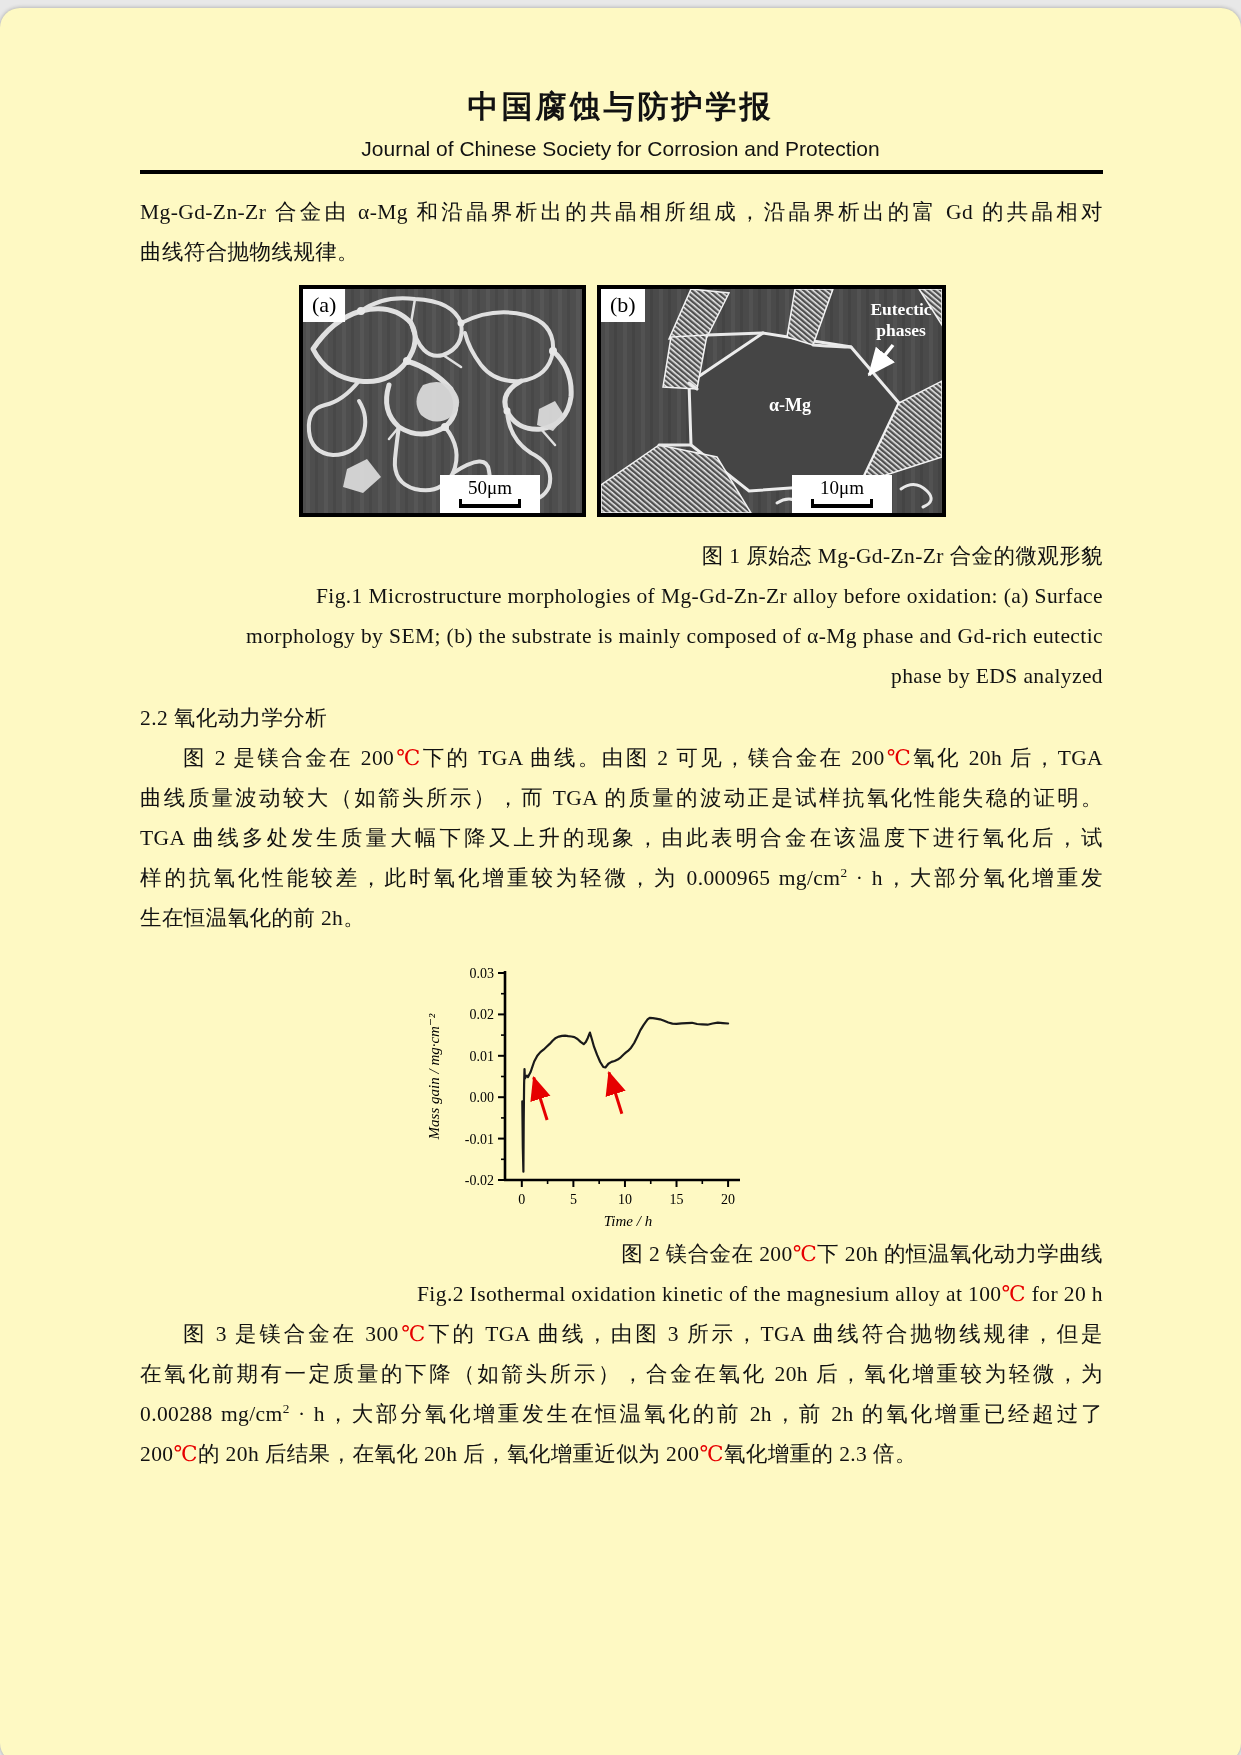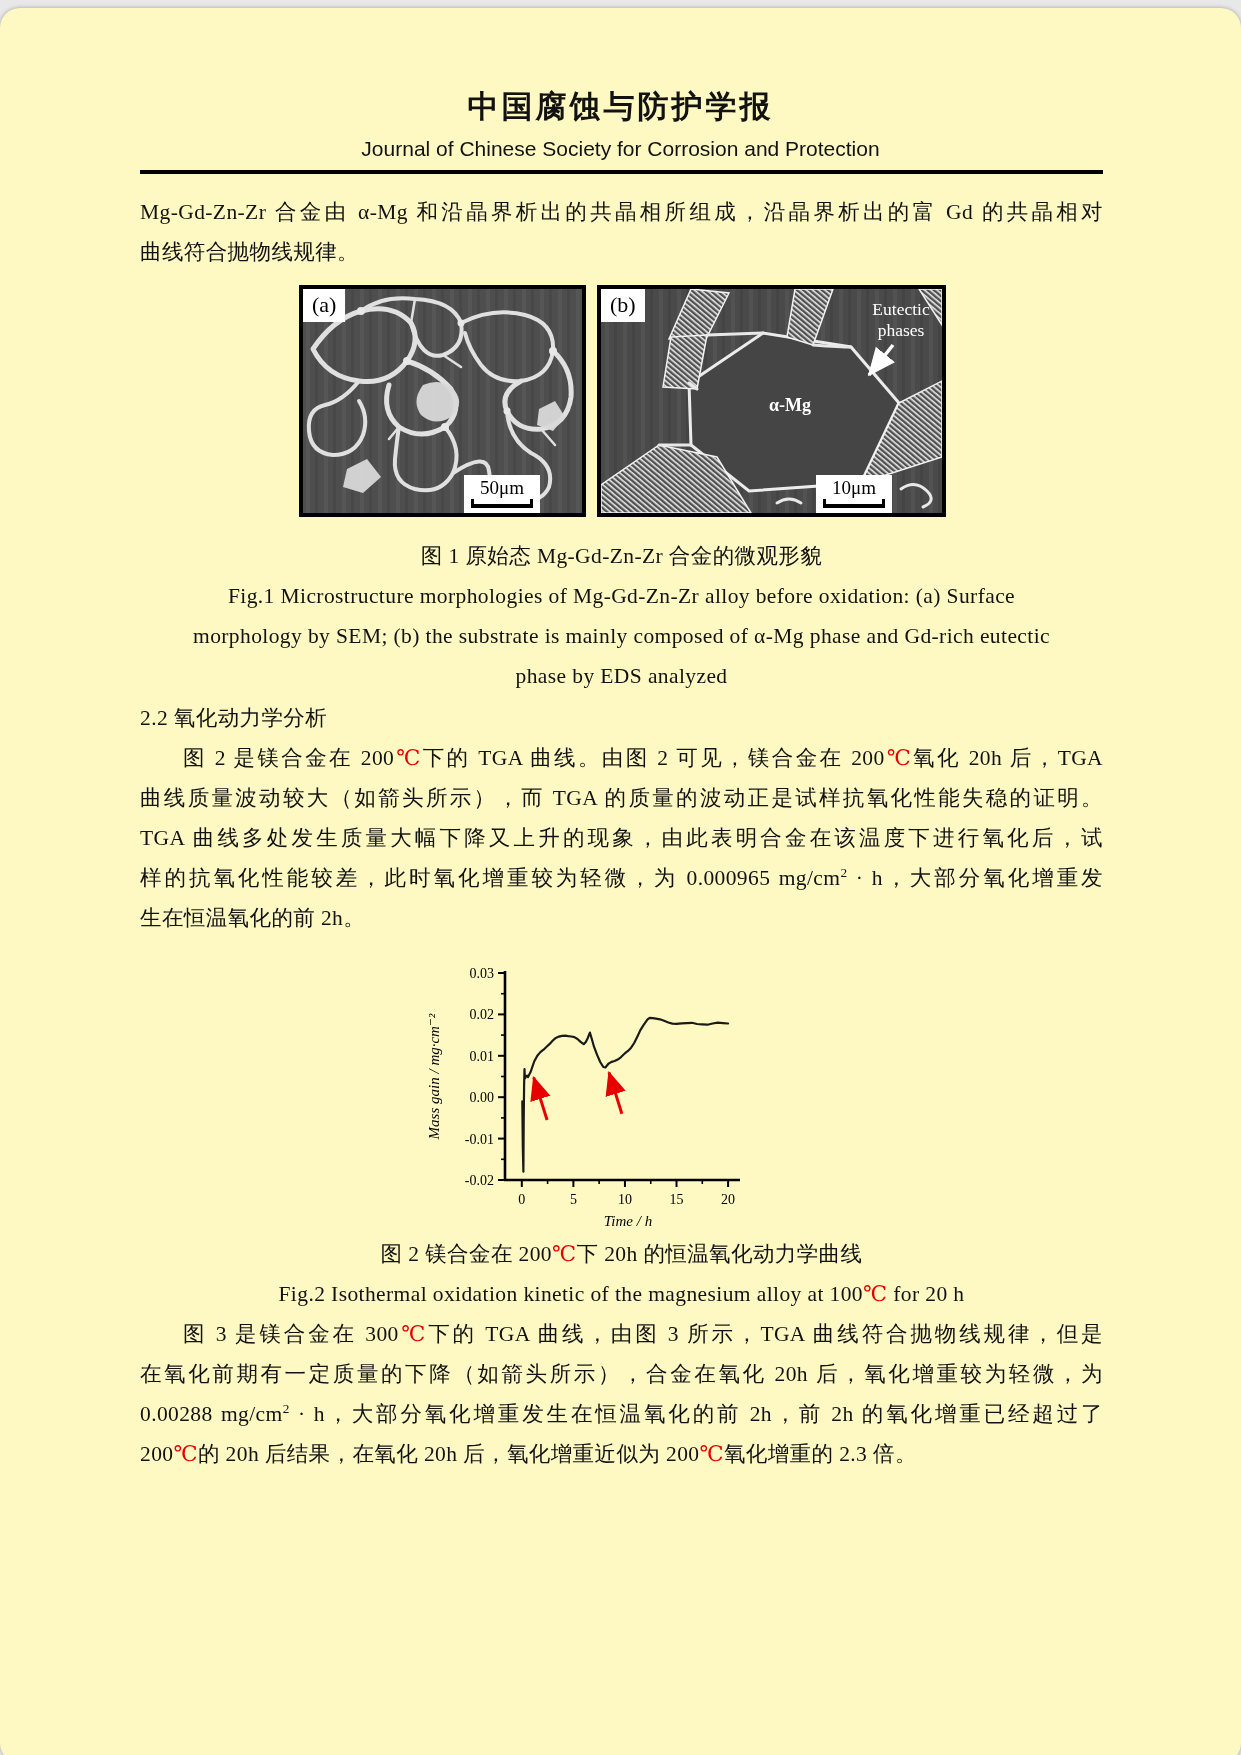--- a/index.html
+++ b/index.html
@@ -10,36 +10,36 @@
   .textcol{position:absolute;left:140px;width:963px;}
   .jt-cn{position:absolute;left:0;top:78px;width:100%;text-align:center;
          font-family:"Liberation Sans","DejaVu Sans",sans-serif;font-weight:700;
          font-size:31px;letter-spacing:3px;}
   .jt-en{position:absolute;left:0;top:129px;width:100%;text-align:center;
          font-family:"Liberation Sans","DejaVu Sans",sans-serif;font-size:21px;}
   .rule{position:absolute;left:140px;top:162px;width:963px;height:4px;background:#000;}
   .bline{font-size:21.5px;line-height:40px;height:40px;letter-spacing:.4px;}
   .just{text-align:justify;text-align-last:justify;}
   .indent{text-indent:43px;}
-  .cline{text-align:center;}
+  .cline{text-align:right;}
   sup{font-size:.62em;line-height:0;}
   
   .panel{position:absolute;top:277px;height:232px;border:4px solid #000;background:#4e4e4e;
          box-sizing:border-box;}
   .panel-a{left:299px;width:287px;}
   .panel-b{left:597px;width:349px;}
   .panel svg{display:block;}
   .tagbox{position:absolute;left:0;top:0;background:#fff;color:#000;font-size:22px;
           line-height:27px;padding:2px 9px 4px;}
-  .scalebox{position:absolute;bottom:0;background:#fff;padding:2px 7px 5px;text-align:center;
+  .scalebox{position:absolute;bottom:0;background:#fff;padding:2px 19px 5px;text-align:center;
             font-size:19px;line-height:21px;color:#000;width:62px;}
   .sbar{height:9px;margin-top:1px;border-left:3px solid #000;border-right:3px solid #000;position:relative;}
   .sbar::after{content:"";position:absolute;left:0;right:0;bottom:0;height:4px;background:#000;}
   .alpha-label{position:absolute;left:168px;top:106px;color:#fff;font-weight:700;font-size:18px;}
-  .eut-label{position:absolute;left:256px;top:10px;width:88px;color:#fff;font-weight:400;
+  .eut-label{position:absolute;left:256px;top:10px;width:88px;color:#fff;font-weight:700;
              font-size:17.5px;line-height:21px;text-align:center;}
 </style>
 </head>
 <body>
 
 <div class="page">
 
   <div class="jt-cn">中国腐蚀与防护学报</div>
   <div class="jt-en">Journal of Chinese Society for Corrosion and Protection</div>
   <div class="rule"></div>

